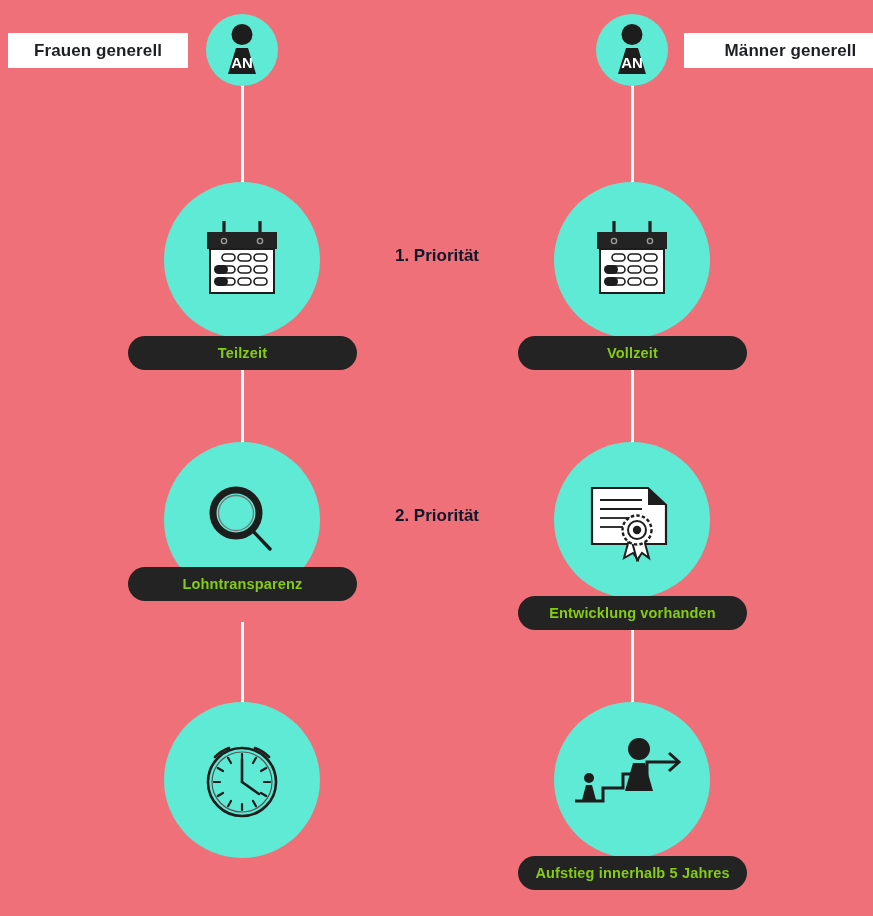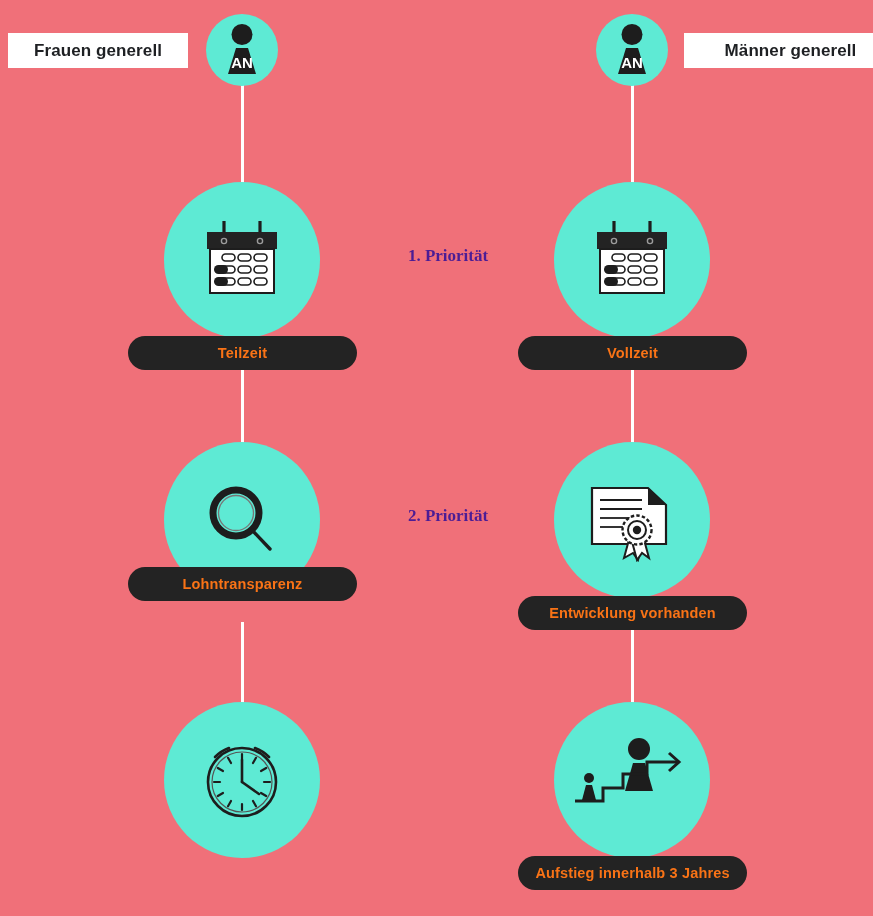--- a/index.html
+++ b/index.html
@@ -58,40 +58,39 @@
   }
   .circle.small { width: 72px;  height: 72px; }
   .circle.big   { width: 156px; height: 156px; }
 
   
   .pill {
     position: absolute;
     height: 34px;
     background: #232323;
     border-radius: 17px;
-    color: #f97316;
+    color: #84cc16;
     font-weight: bold;
     font-size: 14.5px;
     letter-spacing: 0.15px;
     display: flex;
     align-items: center;
     justify-content: center;
     white-space: nowrap;
   }
 
   
   .prio {
     position: absolute;
     width: 160px;
     text-align: center;
-    color: #4c1d95;
+    color: #0f172a;
     font-weight: bold;
     font-size: 17px;
-    left: 368px;
-    font-family: Liberation Serif, serif;
+    left: 357px;
   }
 
   svg { display: block; }
 </style>
 </head>
 <body>
 
 <div class="canvas">
 
   <div class="connector" style="left:241px; top:74px;  height:118px;"></div>
@@ -255,17 +254,17 @@
       <circle cx="66" cy="15" r="11" fill="#1D1D1D"></circle>
       <path d="M60 29 H72 L80 57 H52 Z" fill="#1D1D1D"></path>
 
       <polyline points="2,67 30,67 30,54 50,54 50,40 74,40 74,28 105,28" fill="none" stroke="#1D1D1D" stroke-width="3"></polyline>
 
       <polyline points="96,19 106,28 96,37" fill="none" stroke="#1D1D1D" stroke-width="3"></polyline>
     </svg>
   </div>
 
   <div class="pill" style="left:518px; top:856px; width:229px;">
-    <span>Aufstieg innerhalb 3 Jahres</span>
+    <span>Aufstieg innerhalb 5 Jahres</span>
   </div>
 
 
 </div>
 
 </body></html>

